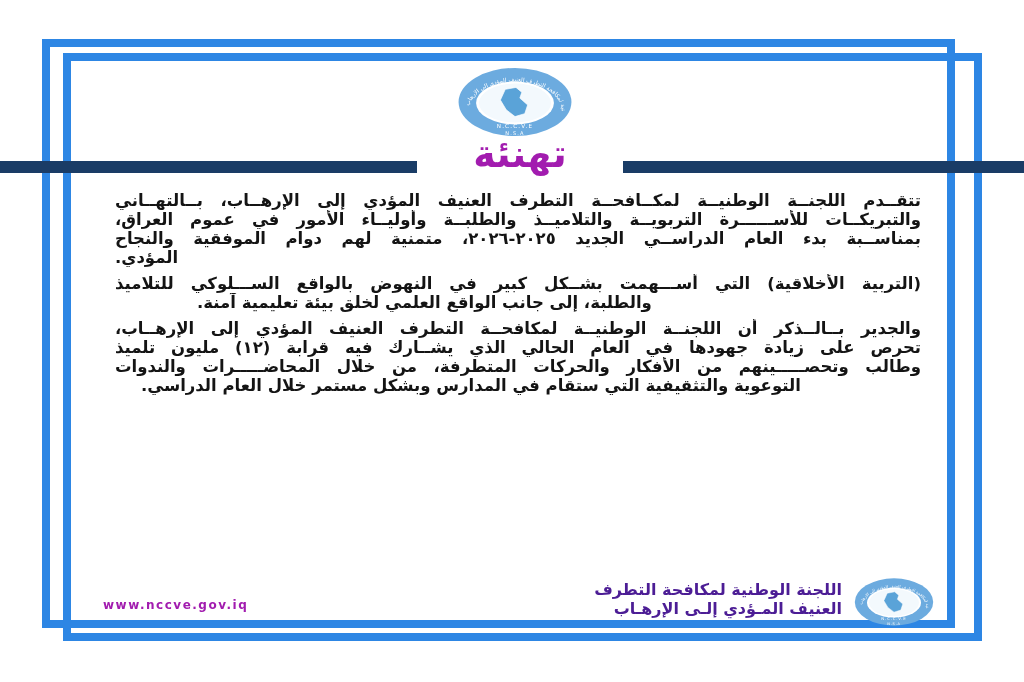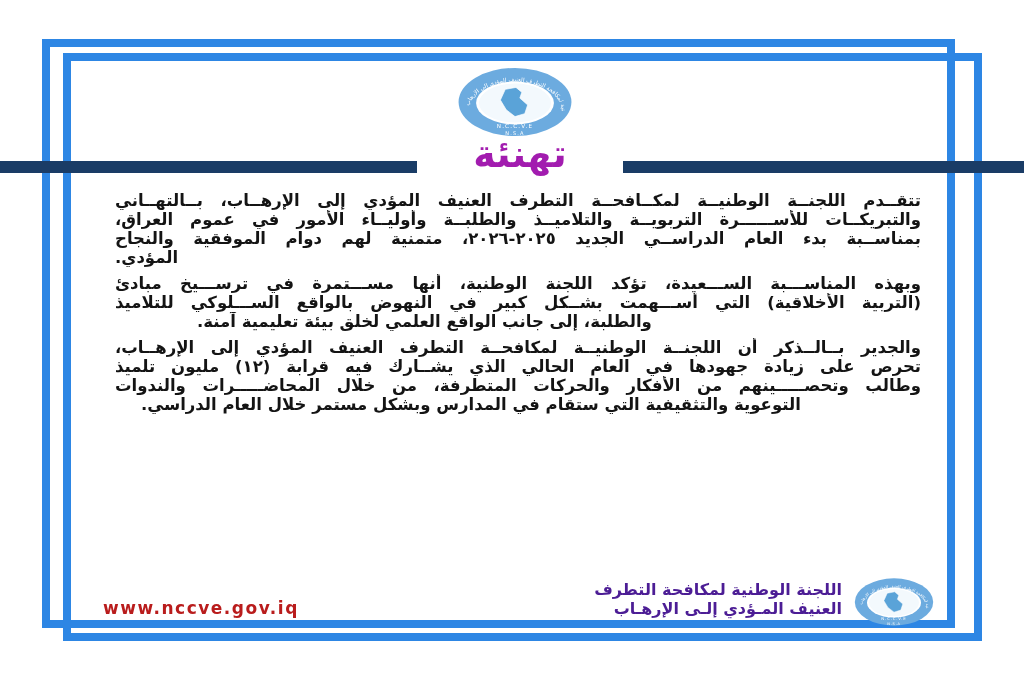--- a/index.html
+++ b/index.html
@@ -32,21 +32,21 @@
   }
   .para{margin:0 0 7px 12px;}
   .line{
     text-align:justify;text-align-last:justify;text-justify:inter-word;
     height:19px;overflow:hidden;white-space:nowrap;
   }
   .line.last{text-align:left;text-align-last:left;white-space:nowrap;}
   
   .site{
     position:absolute;left:103px;top:598px;z-index:6;
-    color:#b91c1c;font-weight:bold;font-size:17px;letter-spacing:1.5px;
+    color:#a21caf;font-weight:bold;font-size:12px;letter-spacing:1.5px;
   }
   .org{
     position:absolute;right:182px;top:580px;z-index:6;text-align:right;direction:rtl;
     color:#4c1d95;font-weight:bold;font-size:16px;line-height:19px;
   }
 </style>
 </head>
 <body>
 
 <div class="stage">
@@ -75,21 +75,20 @@
   <div class="title">تهنئة</div>
 
   <div class="doc-text">
     <div class="para">
       <div class="line">تتقــدم اللجنــة الوطنيــة لمكــافحــة التطرف العنيف المؤدي إلى الإرهــاب، بــالتهــاني</div>
       <div class="line">والتبريكــات للأســــــرة التربويــة والتلاميــذ والطلبــة وأوليــاء الأمور في عموم العراق،</div>
       <div class="line">بمناســبة بدء العام الدراســي الجديد ٢٠٢٥-٢٠٢٦، متمنية لهم دوام الموفقية والنجاح</div>
       <div class="line last">المؤدي.</div>
     </div>
     <div class="para">
-      <div class="line">وبهذه المناســـبة الســـعيدة، تؤكد اللجنة الوطنية، أنها مســـتمرة في ترســـيخ مبادئ</div>
       <div class="line">(التربية الأخلاقية) التي أســـهمت بشــكل كبير في النهوض بالواقع الســـلوكي للتلاميذ</div>
       <div class="line last" style="padding-left:82px;">والطلبة، إلى جانب الواقع العلمي لخلق بيئة تعليمية آمنة.</div>
     </div>
     <div class="para">
       <div class="line">والجدير بــالــذكر أن اللجنــة الوطنيــة لمكافحــة التطرف العنيف المؤدي إلى الإرهــاب،</div>
       <div class="line">تحرص على زيادة جهودها في العام الحالي الذي يشــارك فيه قرابة (١٢) مليون تلميذ</div>
       <div class="line">وطالب وتحصـــــينهم من الأفكار والحركات المتطرفة، من خلال المحاضـــــرات والندوات</div>
       <div class="line last" style="padding-left:26px;">التوعوية والتثقيفية التي ستقام في المدارس وبشكل مستمر خلال العام الدراسي.</div>
     </div>
   </div>

